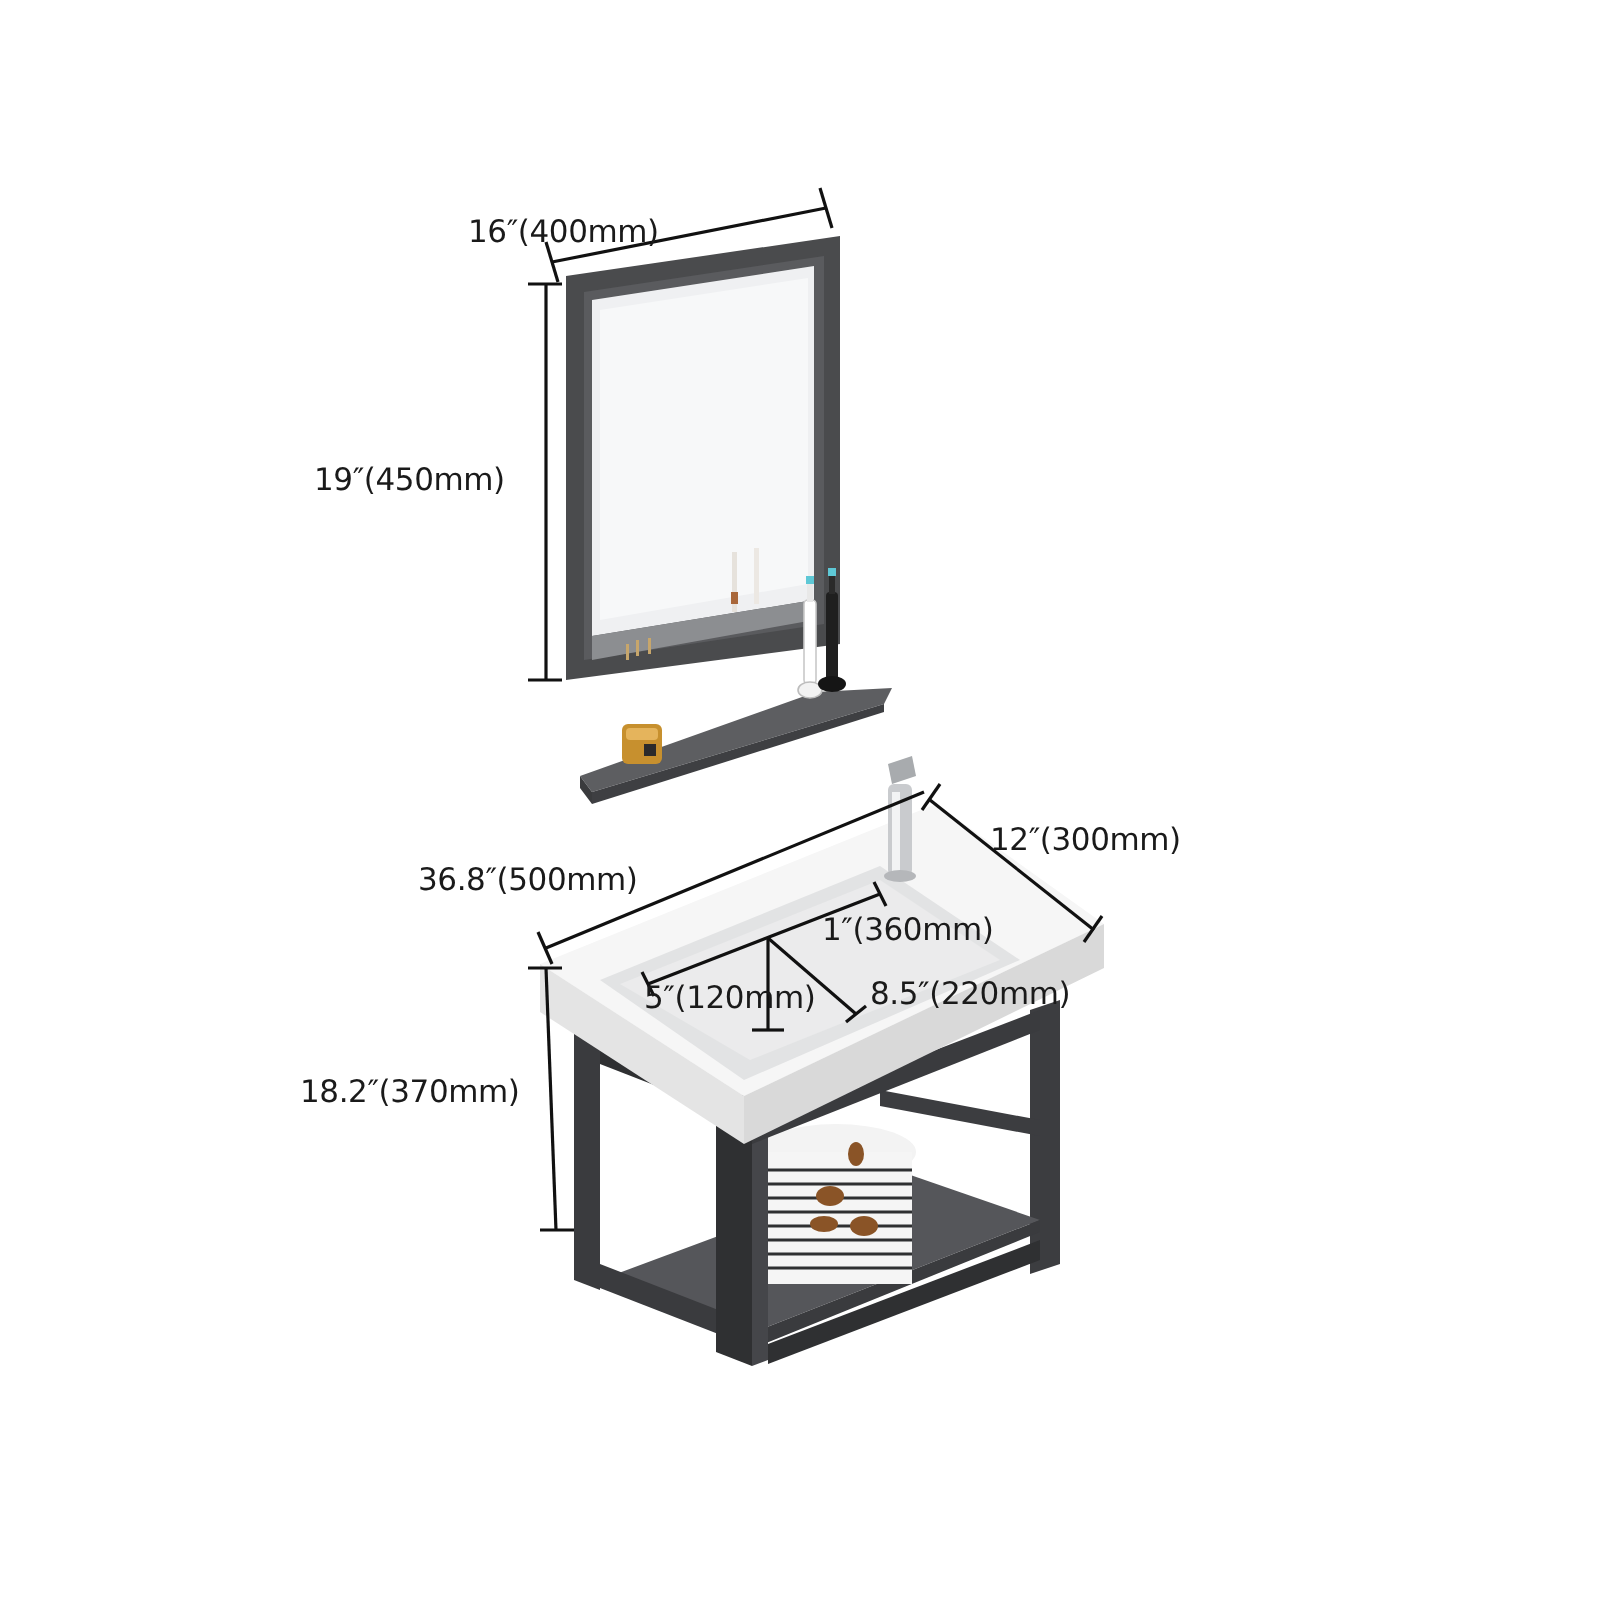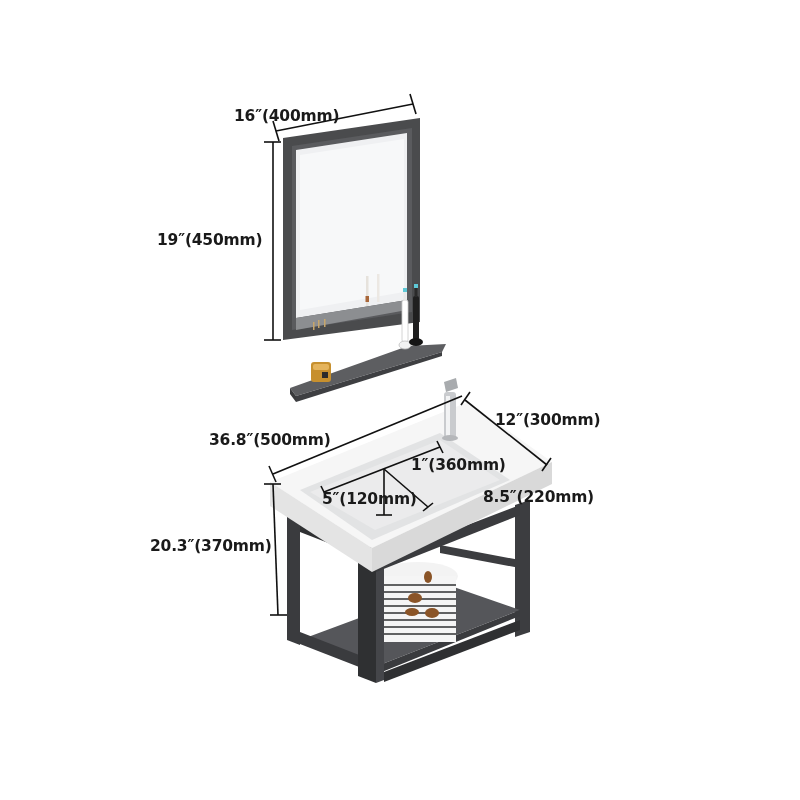--- a/index.html
+++ b/index.html
@@ -1,17 +1,17 @@
 <!DOCTYPE html>
 <html><head>
 <meta charset="utf-8">
 <style>
   html, body { margin: 0; padding: 0; background: #ffffff; }
   body { width: 800px; height: 800px; position: relative; overflow: hidden; font-family: "DejaVu Sans", sans-serif; }
-  .stage { position: absolute; left: 0; top: 0; width: 800px; height: 800px; font-weight: bold; }
+  .stage { position: absolute; left: 0; top: 0; width: 800px; height: 800px; }
   .label { position: absolute; font-size: 15.5px; color: #1a1a1a; white-space: nowrap; letter-spacing: -0.2px; }
   svg { position: absolute; left: 0; top: 0; }
 </style>
 </head>
 <body>
 
 <div class="stage">
 
   <svg width="800" height="800" viewBox="0 0 800 800">
 
@@ -141,17 +141,17 @@
       <line x1="264" y1="484" x2="281" y2="484"></line>
       <line x1="270" y1="615" x2="287" y2="615"></line>
     </g>
   </svg>
 
   <div class="label" style="left:234px; top:107px;">16″(400mm)</div>
   <div class="label" style="left:157px; top:231px;">19″(450mm)</div>
   <div class="label" style="left:209px; top:431px;">36.8″(500mm)</div>
   <div class="label" style="left:495px; top:411px;">12″(300mm)</div>
   <div class="label" style="left:411px; top:456px;">1″(360mm)</div>
-  <div class="label" style="left:435px; top:488px;margin-left:48px;">8.5″(220mm)</div>
+  <div class="label" style="left:435px; top:488px;">8.5″(220mm)</div>
   <div class="label" style="left:322px; top:490px;">5″(120mm)</div>
-  <div class="label" style="left:150px; top:537px;">20.3″(370mm)</div>
+  <div class="label" style="left:150px; top:537px;">18.2″(370mm)</div>
 
 </div>
 
 </body></html>

